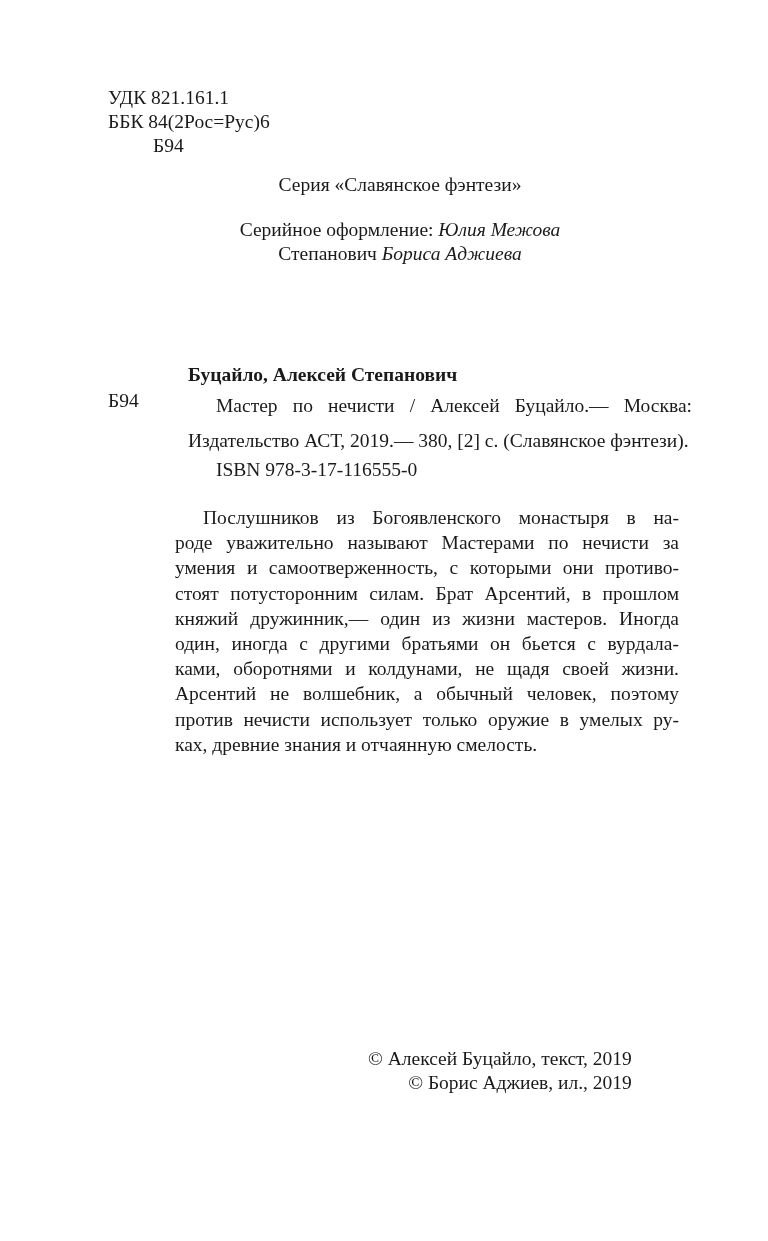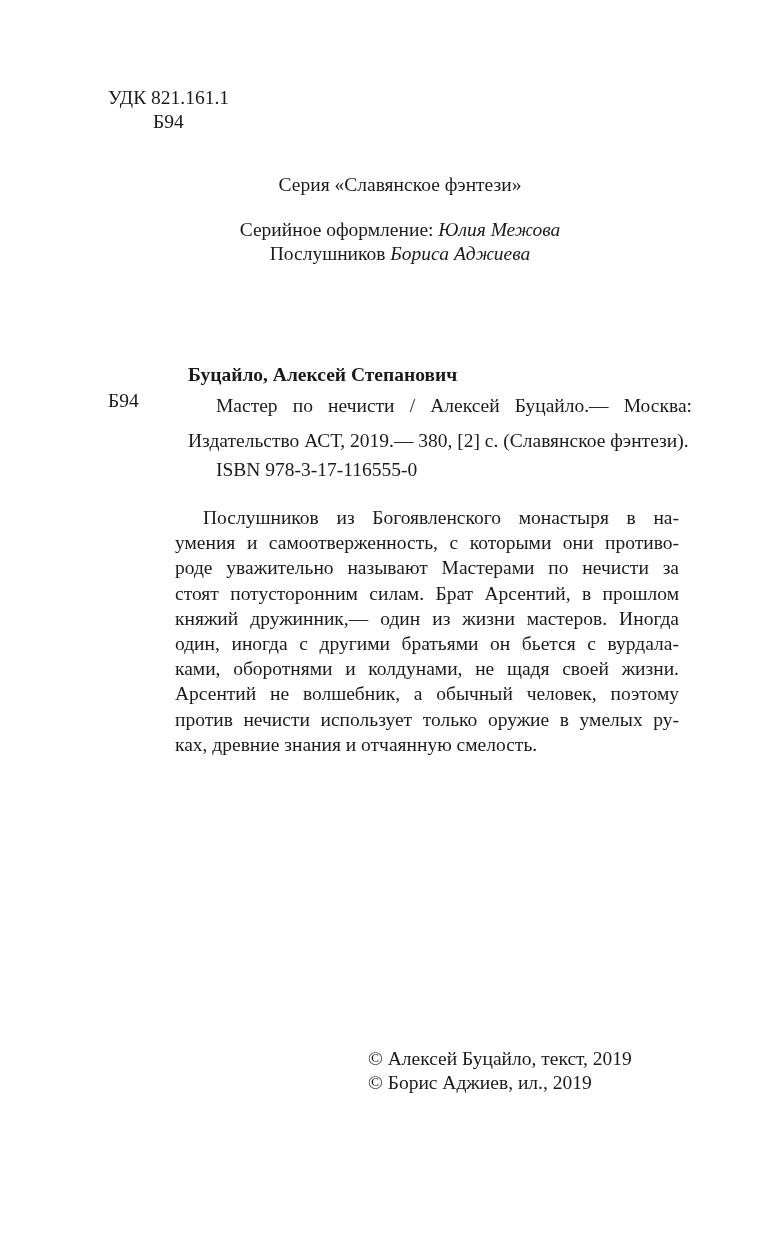--- a/index.html
+++ b/index.html
@@ -15,47 +15,48 @@
     .credits { left: 0; width: 800px; text-align: center; top: 218px; font-size: 19.5px; line-height: 24px; }
     .credits i { font-style: italic; text-align: right; }
     .author { left: 188px; top: 364px; font-size: 19.5px; font-weight: bold; }
     .b94side { left: 108px; top: 390px; font-size: 19.5px; }
     .biblio { left: 188px; top: 388px; width: 504px; font-size: 19.5px; line-height: 35px; white-space: normal; text-align: justify; text-indent: 28px; }
     .isbn { left: 216px; top: 459px; font-size: 19.5px; }
     .annot { left: 175px; top: 505px; width: 504px; font-size: 19.5px; line-height: 25.2px; white-space: normal; }
     .annot .line { display: block; text-align: justify; text-align-last: justify; }
     .annot .line.first { text-indent: 28px; }
     .annot .line.last { text-align-last: left; }
-    .copy { left: 368px; top: 1047px; font-size: 19.5px; line-height: 24px; }
+    .copy { left: 368px; top: 1047px; font-size: 19.5px; line-height: 24px; text-align: right; }
   </style>
 </head>
 <body>
 
 <div class="abs codes">
   <div>УДК 821.161.1</div>
+  <div>ББК 84(2Рос=Рус)6</div>
   <div class="b94">Б94</div>
 </div>
 
 <div class="abs series">Серия «Славянское фэнтези»</div>
 
 <div class="abs credits">
   <div><span>Серийное оформление: </span><i>Юлия Межова</i></div>
-  <div><span>Послушников </span><i>Бориса Аджиева</i></div>
+  <div><span>Степанович </span><i>Бориса Аджиева</i></div>
 </div>
 
 <div class="abs author">Буцайло, Алексей Степанович</div>
 <div class="abs b94side">Б94</div>
 <div class="abs biblio">Мастер по нечисти / Алексей Буцайло.— Москва: Издательство АСТ, 2019.— 380, [2]  с. (Славянское фэнтези).</div>
 
 <div class="abs isbn">ISBN 978-3-17-116555-0</div>
 
 <div class="abs annot">
   <span class="line first">Послушников из Богоявленского монастыря в на-</span>
+  <span class="line">роде уважительно называют Мастерами по нечисти за</span>
   <span class="line">умения и самоотверженность, с которыми они противо-</span>
-  <span class="line">роде уважительно называют Мастерами по нечисти за</span>
   <span class="line">стоят потусторонним силам. Брат Арсентий, в прошлом</span>
   <span class="line">княжий дружинник,— один из жизни мастеров. Иногда</span>
   <span class="line">один, иногда с другими братьями он бьется с вурдала-</span>
   <span class="line">ками, оборотнями и колдунами, не щадя своей жизни.</span>
   <span class="line">Арсентий не волшебник, а обычный человек, поэтому</span>
   <span class="line">против нечисти использует только оружие в умелых ру-</span>
   <span class="line last">ках, древние знания и отчаянную смелость.</span>
 </div>
 
 <div class="abs copy">

